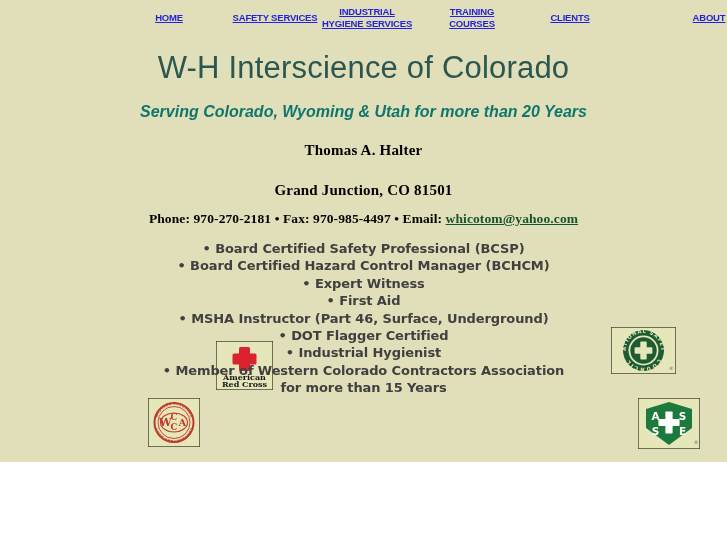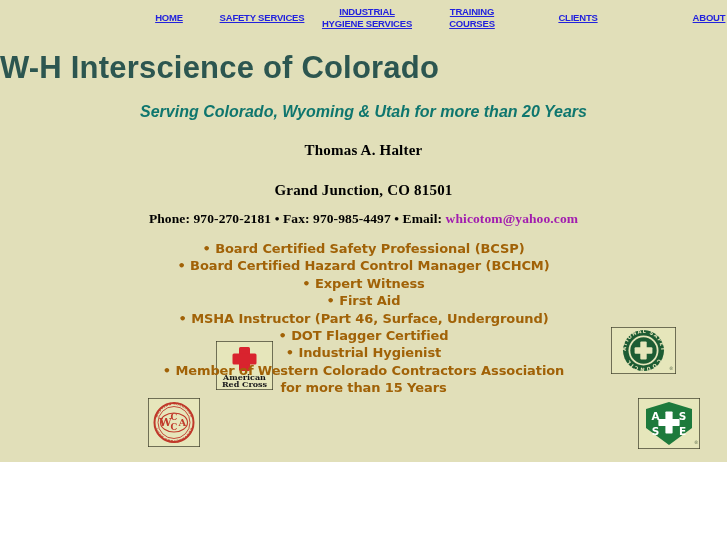--- a/index.html
+++ b/index.html
@@ -35,33 +35,33 @@
     font-weight: bold;
     letter-spacing: -0.2px;
     color: #2222dd;
     text-decoration: underline;
     cursor: pointer;
     line-height: 12px;
     white-space: nowrap;
   }
   .nav-link .l2 { display: block; }
   #nav-home      { left: 152px; top: 12px; width: 34px; }
-  #nav-safety    { left: 212px; top: 12px; width: 100px; }
+  #nav-safety    { left: 225px; top: 12px; width: 100px; }
   #nav-indhyg    { left: 316px; top:  6px; width: 102px; }
   #nav-training  { left: 440px; top:  6px; width: 64px; }
-  #nav-clients   { left: 546px; top: 12px; width: 48px; margin-left: 8px; }
+  #nav-clients   { left: 546px; top: 12px; width: 48px; }
   #nav-about     { left: 688px; top: 12px; width: 42px; }
 
   
   #title {
-    text-align: left;
+    text-align: center;
     color: #2c5650;
     font-family: "Liberation Sans", sans-serif;
     font-size: 31px;
-    font-weight: bold;
+    font-weight: normal;
     letter-spacing: 0.2px;
     margin: 12px 0 0 0;
     line-height: 36px;
   }
   #tagline {
     text-align: center;
     color: #0f766e;
     font-family: "Liberation Sans", sans-serif;
     font-size: 16px;
     font-weight: bold;
@@ -85,36 +85,37 @@
     margin-top: 16px;
   }
   #contact-phone-line {
     font-size: 13.5px;
     font-weight: bold;
     line-height: 20px;
     margin-top: 7px;
     letter-spacing: 0.1px;
   }
   #contact-email {
-    color: #a21caf;
+    color: #14532d;
+    text-decoration: underline;
     cursor: pointer;
   }
 
   
   #credentials {
     position: relative;
     margin-top: 11px;
     text-align: center;
     z-index: 2;
   }
   .cred-line {
     font-family: "DejaVu Sans", sans-serif;
     font-size: 13px;
     font-weight: bold;
-    color: #a16207;
+    color: #404040;
     line-height: 17.4px;
     letter-spacing: -0.1px;
     white-space: nowrap;
   }
 
   
   .logo {
     position: absolute;
     z-index: 1;
   }

